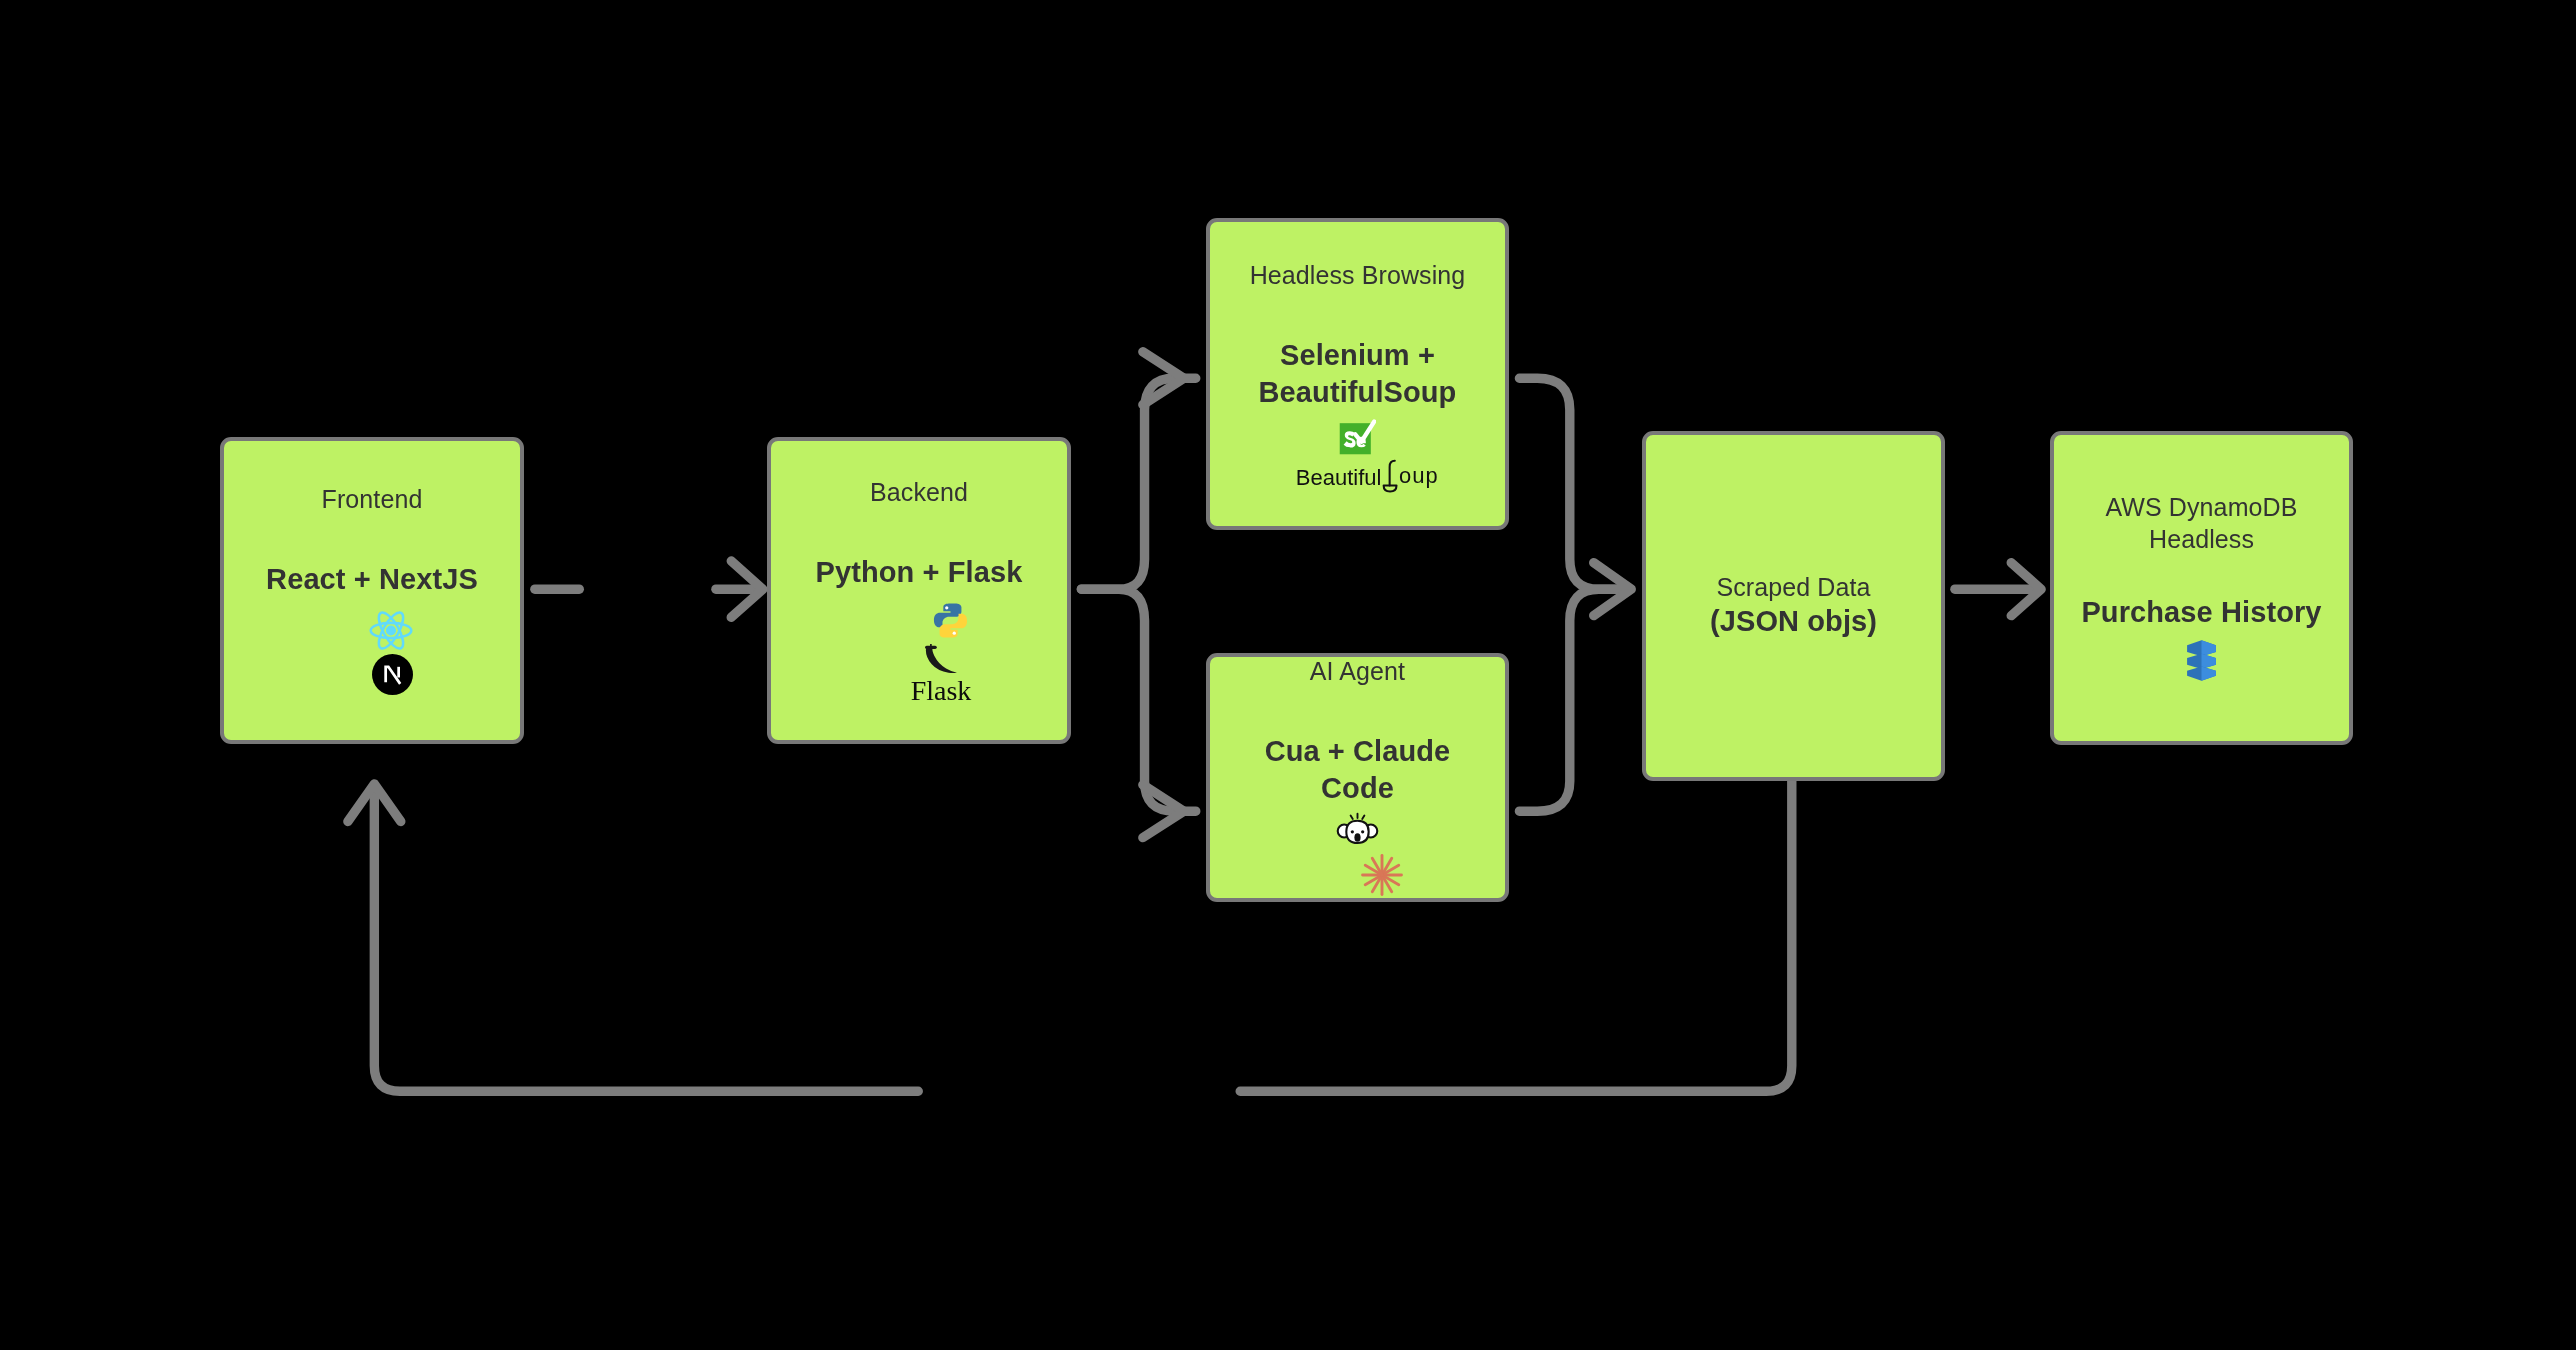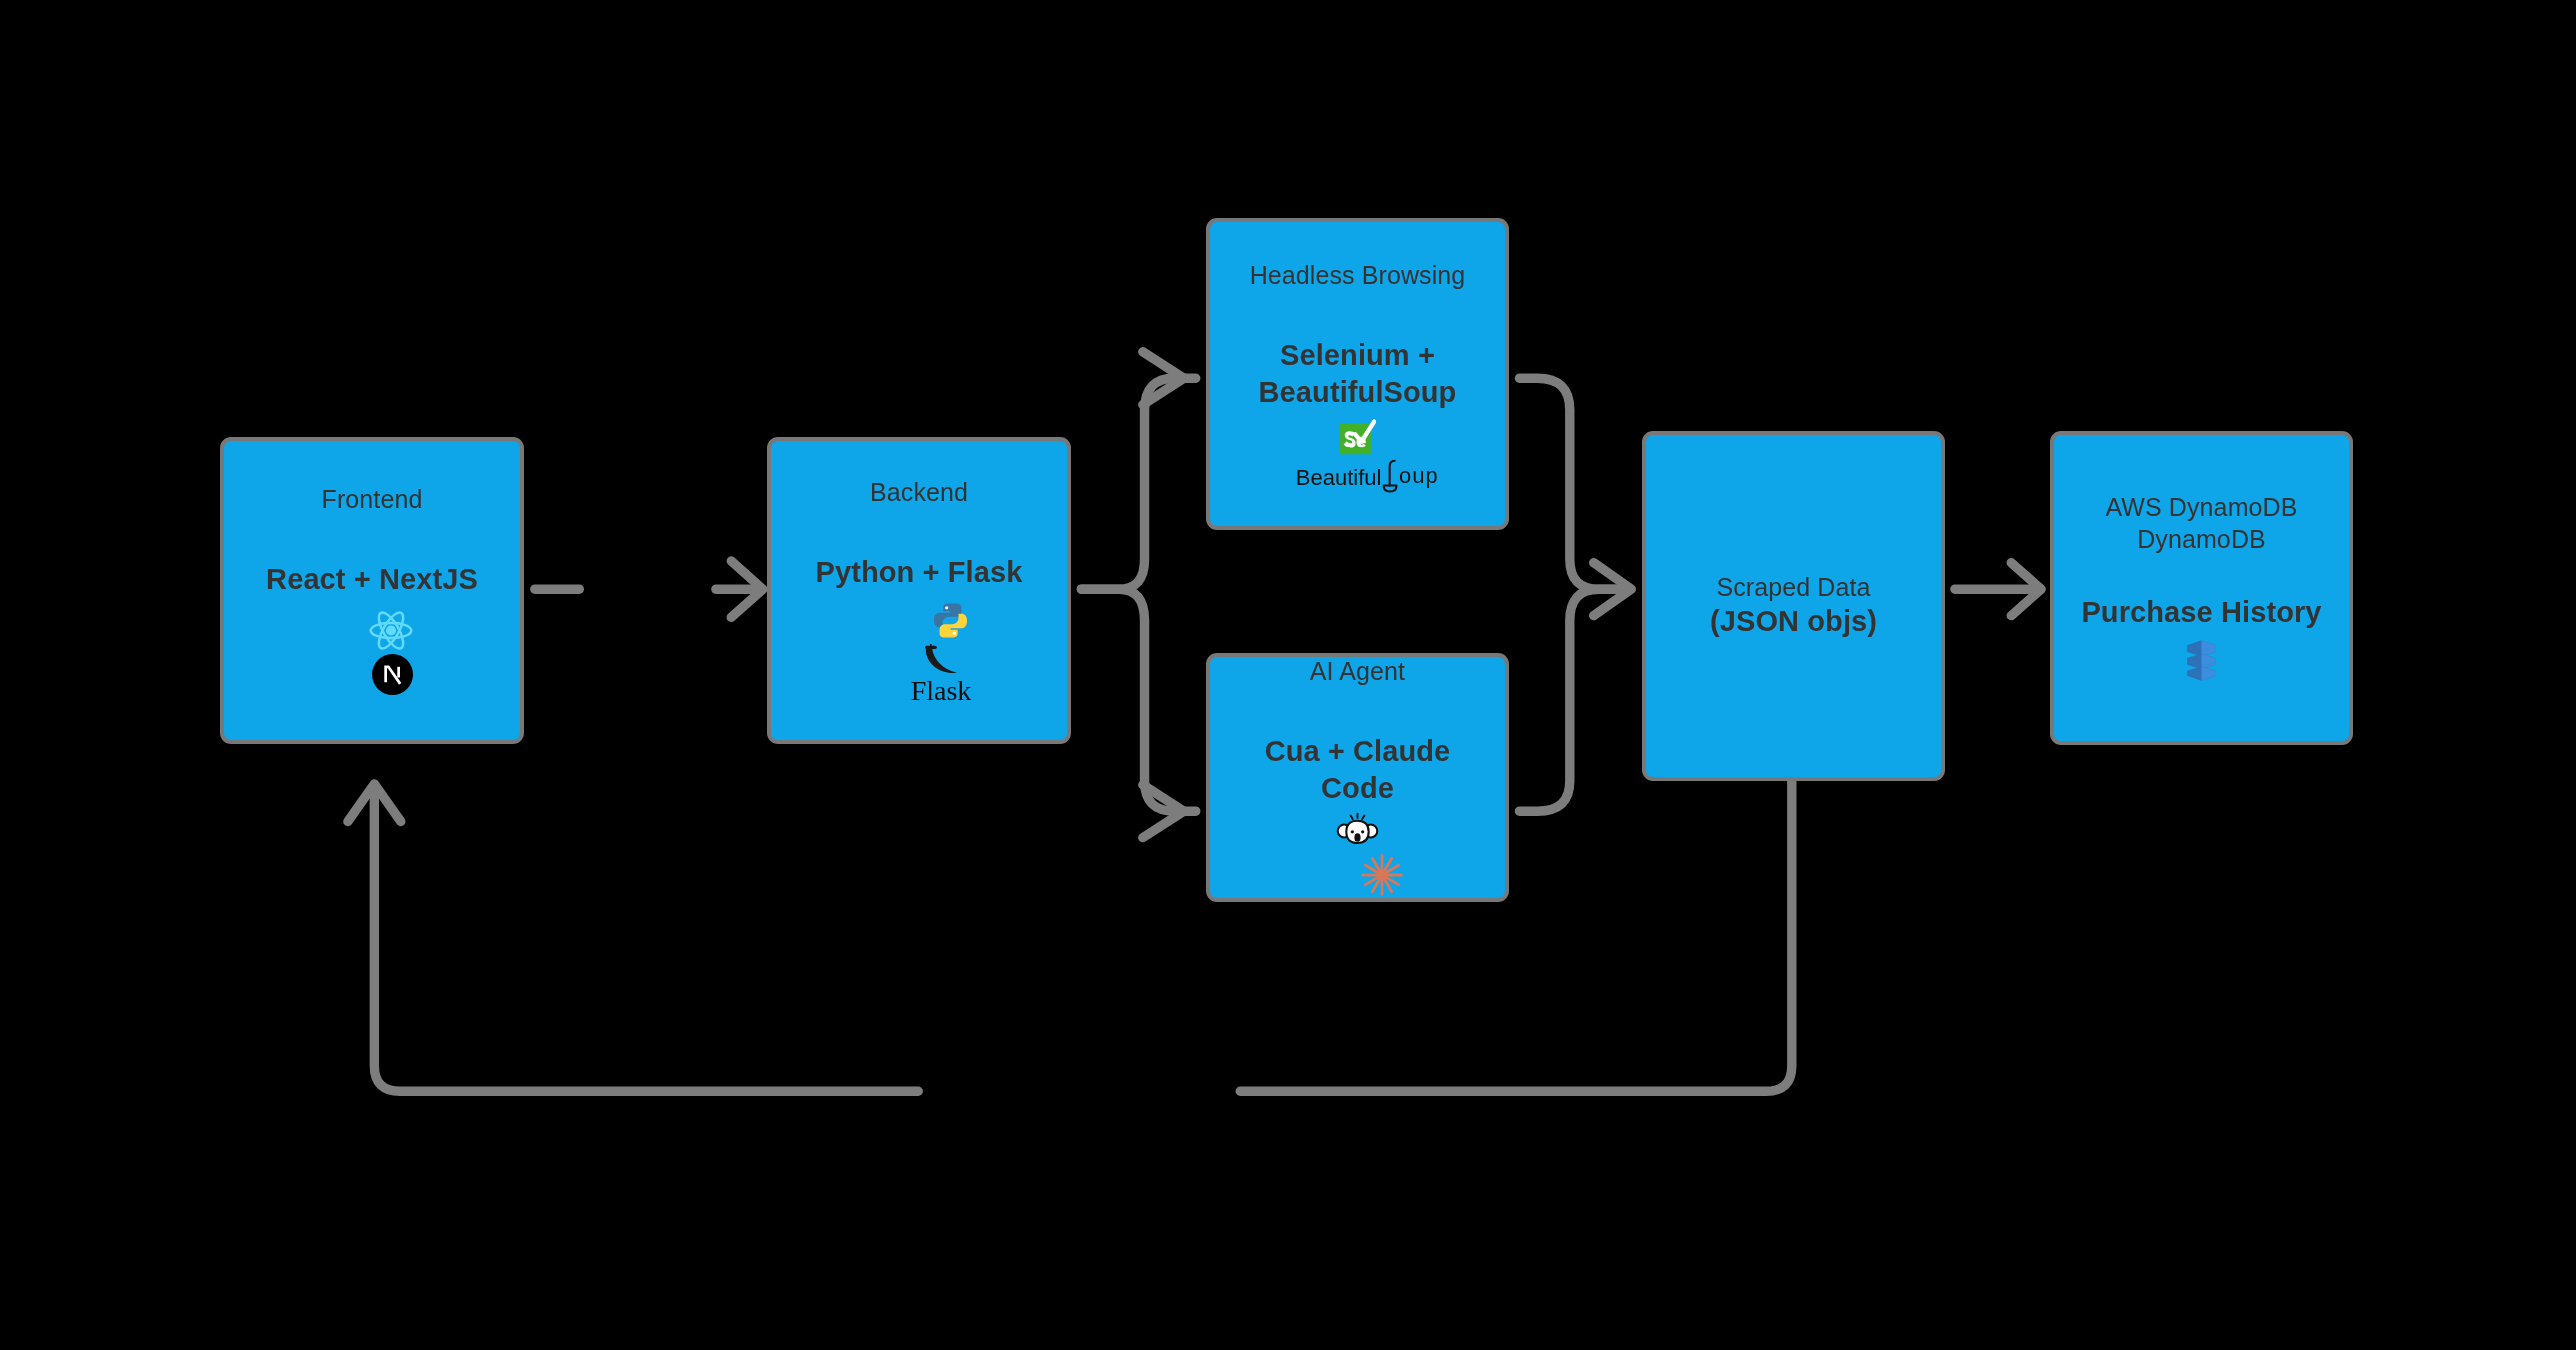--- a/index.html
+++ b/index.html
@@ -28,21 +28,21 @@
     left: 0; top: 0;
     width: 2576px;
     height: 1350px;
     z-index: 1;
   }
 
   
   .node {
     position: absolute;
     z-index: 2;
-    background: #0ea5e9;
+    background: #bef264;
     border: 4.3px solid #787878;
     border-radius: 11px;
     box-sizing: border-box;
     display: flex;
     flex-direction: column;
     align-items: center;
     justify-content: center;
     text-align: center;
     color: #2f2f2f;
   }
@@ -257,21 +257,21 @@
     </div>
   </div>
 
   <div class="node" id="node-scraped">
     <div class="title">Scraped Data</div>
     <div class="subtitle">(JSON objs)</div>
   </div>
 
   <div class="node" id="node-database">
     <div class="title">AWS DynamoDB</div>
-    <div class="title stack-tight">DynamoDB</div>
+    <div class="title stack-tight">Headless</div>
     <div class="subtitle">Purchase History</div>
     <div class="logos" style="margin-top:8.5px;">
 
       <span>
         <svg width="39" height="43" viewBox="0 0 46 50" xmlns="http://www.w3.org/2000/svg">
           <path d="M23 1 L6 7 v8 l17 5 17 -5 V7 z" fill="#2D72B8"></path>
           <path d="M23 1 L40 7 v8 l-17 5 z" fill="#3C8DDE"></path>
           <path d="M23 17 L6 22 v8 l17 5 17 -5 v-8 z" fill="#2D72B8"></path>
           <path d="M23 17 L40 22 v8 l-17 5 z" fill="#3C8DDE"></path>
           <path d="M23 32 L6 37 v6 l17 6 17 -6 v-6 z" fill="#2D72B8"></path>

